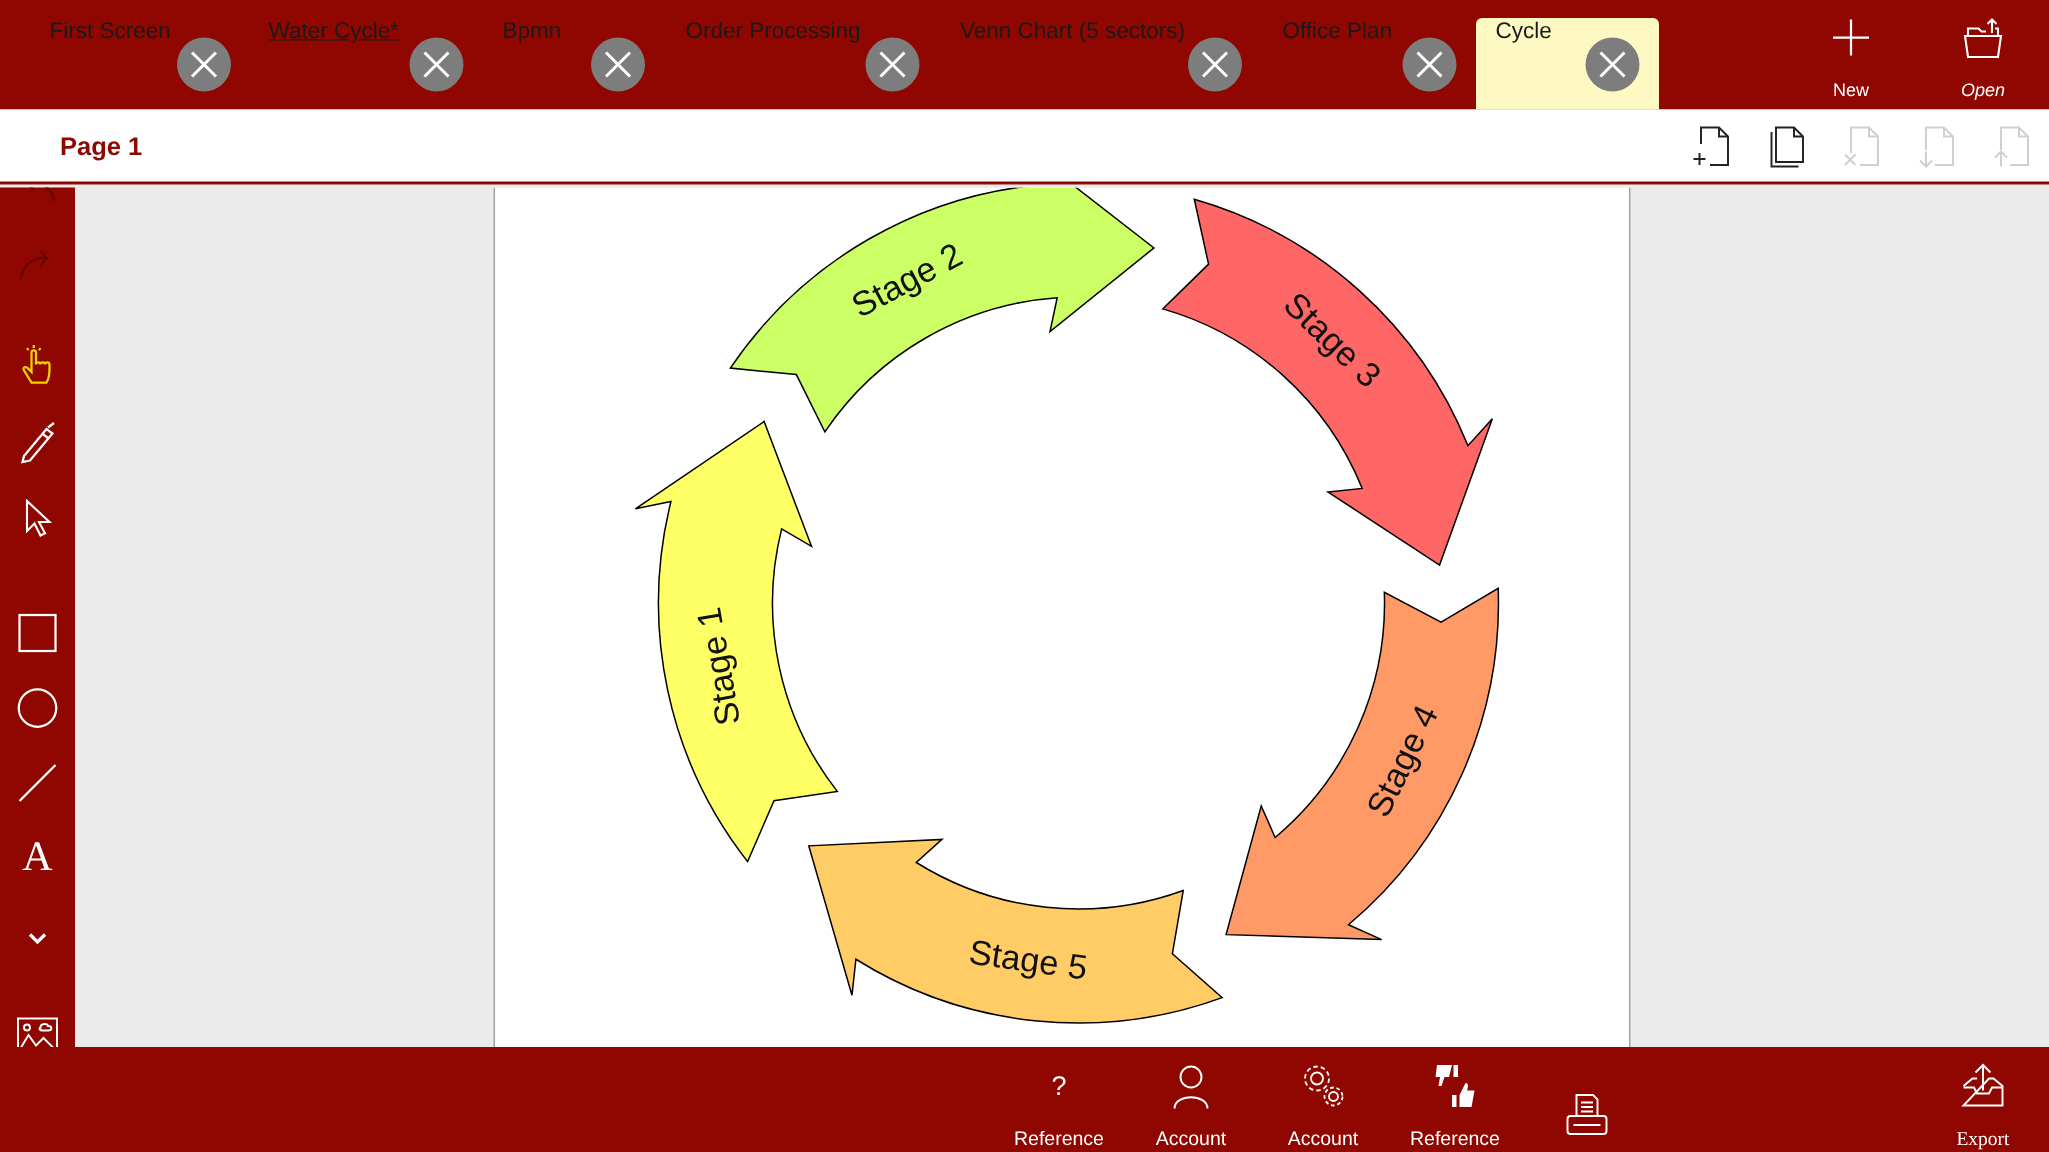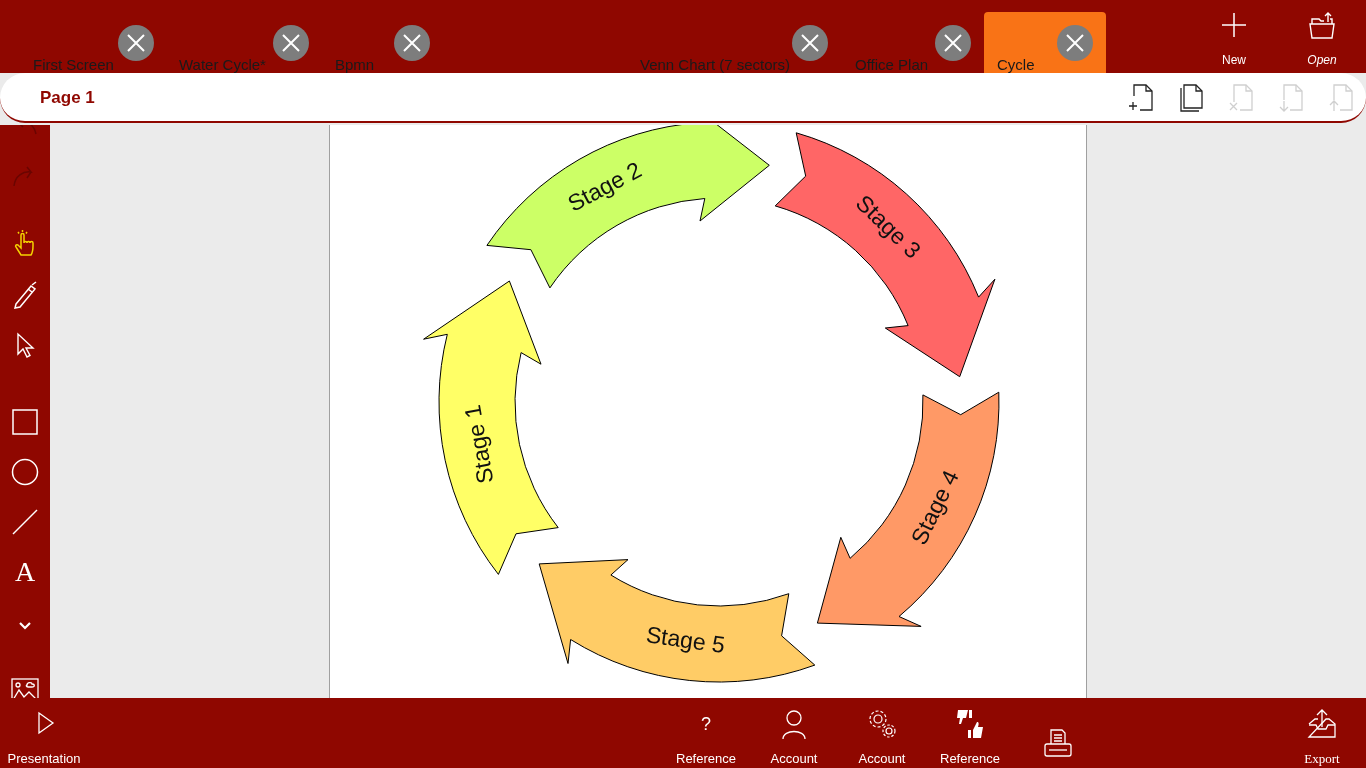--- a/index.html
+++ b/index.html
@@ -1,30 +1,30 @@
 <!DOCTYPE html>
 <html><head>
 <meta charset="utf-8">
 <style>
   * { box-sizing: border-box; margin: 0; padding: 0; }
   html, body { width: 1366px; height: 768px; overflow: hidden; background: #ebebeb; font-family: "Liberation Sans", sans-serif; }
   .app { position: relative; width: 1366px; height: 768px; }
 
   
   .tabbar { position: absolute; left: 0; top: 0; width: 1366px; height: 73px; background: #8f0700; }
-  .tab { position: absolute; top: 12px; height: 61px; display: flex; align-items: flex-end; color: #1a1a1a; font-size: 15px; }
+  .tab { position: absolute; top: 12px; height: 61px; display: flex; align-items: flex-start; color: #1a1a1a; font-size: 15px; }
   .tab .label { white-space: nowrap; }
   .tab .close { position: absolute; top: 13px; width: 36px; height: 36px; border-radius: 50%; background: #7d7d7d; display: flex; align-items: center; justify-content: center; cursor: pointer; }
-  .tab.active { background: #f97316; border-radius: 4px 4px 0 0; }
+  .tab.active { background: #fef9c3; border-radius: 4px 4px 0 0; }
   .topbtn { position: absolute; top: 0; width: 88px; height: 73px; color: #fff; font-size: 12px; text-align: center; cursor: pointer; }
   .topbtn .ic { position: absolute; top: 10px; left: 0; width: 88px; height: 32px; display: flex; justify-content: center; }
   .topbtn .lbl { position: absolute; top: 53px; left: 0; width: 88px; }
 
   
-  .pagebar { position: absolute; left: 0; top: 73px; width: 1366px; height: 50px; background: #fff; border-bottom: 2px solid #8f0700; border-radius: 25px; }
+  .pagebar { position: absolute; left: 0; top: 73px; width: 1366px; height: 50px; background: #fff; border-bottom: 2px solid #8f0700; }
   .pagetitle { position: absolute; left: 40px; top: 15px; font-size: 17px; font-weight: bold; color: #8f0700; }
   .pgbtn { position: absolute; top: 9px; width: 32px; height: 32px; cursor: pointer; }
 
   
   .lefttb { position: absolute; left: 0; top: 125px; width: 50px; height: 573px; background: #8f0700; overflow: hidden; }
   .ltool { position: absolute; left: 5px; width: 40px; height: 40px; display: flex; align-items: center; justify-content: center; cursor: pointer; }
 
   
   .canvasarea { position: absolute; left: 50px; top: 125px; width: 1316px; height: 573px; background: #ebebeb; overflow: hidden; }
   .pagesheet { position: absolute; left: 279px; top: 0; width: 758px; height: 573px; background: #fff; border-left: 1px solid #a0a0a0; border-right: 1px solid #a0a0a0; }
@@ -44,37 +44,45 @@
   <div class="tabbar">
     <div class="tab" style="left:18px;width:140px;">
       <span class="label" style="margin-left:15px;">First Screen</span>
       <span class="close" style="left:100px;">
         <svg width="22" height="22" viewBox="0 0 22 22">
             <path d="M3 3 L19 19 M19 3 L3 19" stroke="#fff" stroke-width="2"></path>
           </svg>
       </span>
     </div>
     <div class="tab" style="left:164px;width:148px;">
-      <span class="label" style="margin-left:15px;">Water Cycle*</span>
+      <span class="label" style="margin-left:15px;text-decoration:underline;">Water Cycle*</span>
       <span class="close" style="left:109px;">
         <svg width="22" height="22" viewBox="0 0 22 22">
             <path d="M3 3 L19 19 M19 3 L3 19" stroke="#fff" stroke-width="2"></path>
           </svg>
       </span>
     </div>
     <div class="tab" style="left:320px;width:120px;">
       <span class="label" style="margin-left:15px;">Bpmn</span>
       <span class="close" style="left:74px;">
         <svg width="22" height="22" viewBox="0 0 22 22">
             <path d="M3 3 L19 19 M19 3 L3 19" stroke="#fff" stroke-width="2"></path>
           </svg>
       </span>
     </div>
+    <div class="tab" style="left:442px;width:178px;">
+      <span class="label" style="margin-left:15px;">Order Processing</span>
+      <span class="close" style="left:135px;">
+        <svg width="22" height="22" viewBox="0 0 22 22">
+            <path d="M3 3 L19 19 M19 3 L3 19" stroke="#fff" stroke-width="2"></path>
+          </svg>
+      </span>
+    </div>
     <div class="tab" style="left:625px;width:208px;">
-      <span class="label" style="margin-left:15px;">Venn Chart (7 sectors)</span>
+      <span class="label" style="margin-left:15px;">Venn Chart (5 sectors)</span>
       <span class="close" style="left:167px;">
         <svg width="22" height="22" viewBox="0 0 22 22">
             <path d="M3 3 L19 19 M19 3 L3 19" stroke="#fff" stroke-width="2"></path>
           </svg>
       </span>
     </div>
     <div class="tab" style="left:840px;width:140px;">
       <span class="label" style="margin-left:15px;">Office Plan</span>
       <span class="close" style="left:95px;">
         <svg width="22" height="22" viewBox="0 0 22 22">
@@ -235,28 +243,20 @@
           </g>
           <g>
             <path d="M 484.8 540.1 A 280 280 0 0 1 240.6 514.5 L 238.0 538.5 L 209.2 438.9 L 298.0 434.6 L 280.9 450.0 A 204 204 0 0 0 458.8 468.7 L 451.6 510.8 Z" fill="#ffcc66" stroke="#000000" stroke-width="1"></path>
             <text x="355.3" y="516.6" text-anchor="middle" dominant-baseline="middle" font-family="&quot;Liberation Sans&quot;, sans-serif" font-size="23" fill="#111" transform="rotate(368.0 355.3 516.6)">Stage 5</text>
           </g>
         </svg>
     </div>
   </div>
 
   <div class="bottombar">
-    <div class="bbtn" style="left:0;">
-      <div class="ic">
-        <svg width="30" height="30" viewBox="0 0 30 30" fill="none" stroke="#fff" stroke-width="1.3">
-            <path d="M10 5 L24 15 L10 25 Z"></path>
-          </svg>
-      </div>
-      <div class="lbl">Presentation</div>
-    </div>
 
     <div class="bbtn" style="left:662px;">
       <div class="ic" style="padding-top:6px;">
         <span style="font-size:18px;color:#fff;">?</span>
       </div>
       <div class="lbl">Reference</div>
     </div>
     <div class="bbtn" style="left:750px;">
       <div class="ic">
         <svg width="30" height="32" viewBox="0 0 30 32" fill="none" stroke="#fff" stroke-width="1.3">

